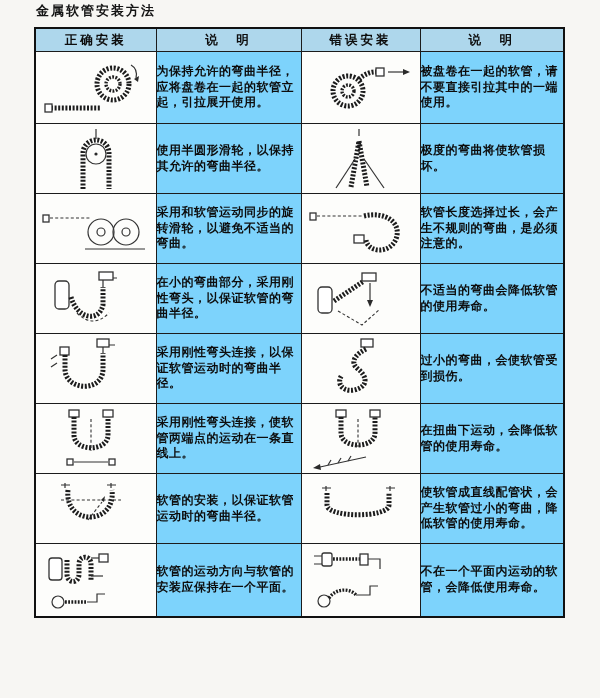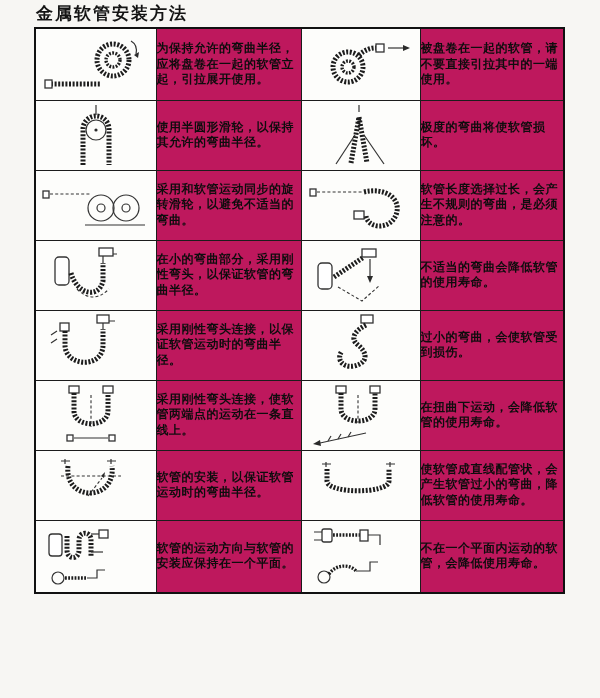--- a/index.html
+++ b/index.html
@@ -6,21 +6,21 @@
   body{
     width:600px;height:698px;
     background:#f7f6f3;
     font-family:"DejaVu Sans","Liberation Sans",sans-serif;
     color:#111;
     position:relative;
     overflow:hidden;
   }
   .page-title{
     position:absolute;left:36px;top:2px;
-    font-size:17px;font-weight:bold;letter-spacing:2px;color:#141414;
+    font-size:13px;font-weight:bold;letter-spacing:2px;color:#141414;
     font-family:"DejaVu Serif","Liberation Serif",serif;
   }
   table.main{
     position:absolute;left:34px;top:27px;
     border-collapse:collapse;table-layout:fixed;
     width:529px;
     background:#fff;
   }
   table.main td,table.main th{
     border:1px solid #1c1c1c;
@@ -31,21 +31,21 @@
   table.main{border:2px solid #111;}
   col.c1{width:121px;} col.c2{width:145px;} col.c3{width:119px;} col.c4{width:144px;}
   th.hd{
     background:#aed7ec;
     height:22px;
     font-size:12.5px;font-weight:bold;letter-spacing:3px;
     text-align:center;color:#0d0d0d;
   }
   td.cell-img{background:#fdfdfb;text-align:center;}
   td.cell-text{
-    background:#be185d;
+    background:#7dd3fc;
     font-size:12px;font-weight:bold;line-height:15.5px;
     letter-spacing:0.5px;
     padding:4px 7px 4px 9px;
     text-align:left;color:#0d0d0d;
   }
   tr.r{height:70px;}
   tr.r1{height:72px;} tr.r7{height:66px;} tr.r9{height:73px;}
   svg.illus{display:block;margin:0 auto;}
   .hose{fill:none;stroke:#1d1d1d;stroke-width:5;stroke-dasharray:2 1.6;}
   .hoseS{fill:none;stroke:#1d1d1d;stroke-width:3.4;stroke-dasharray:1.8 1.4;}
@@ -60,20 +60,26 @@
 <div class="page-title">金属软管安装方法</div>
 
 <table class="main">
   <colgroup>
       <col class="c1">
       <col class="c2">
       <col class="c3">
       <col class="c4">
     </colgroup>
   <tbody>
+      <tr>
+    <th class="hd">正确安装</th>
+    <th class="hd">说　明</th>
+    <th class="hd">错误安装</th>
+    <th class="hd">说　明</th>
+  </tr>
 
   <tr class="r r1">
     <td class="cell-img">
       <svg class="illus" width="110" height="62" viewBox="0 0 110 62">
         <circle class="hose" cx="72" cy="27" r="16"></circle>
         <circle class="hoseS" cx="72" cy="27" r="7"></circle>
         <path class="hose" d="M10 51 H60"></path>
         <rect class="fit" x="4" y="47" width="7" height="8"></rect>
         <path class="thin" d="M90 8 q7 4 5 13"></path>
         <path class="solid" d="M93 22 l5 -3 -1 6 z"></path>

